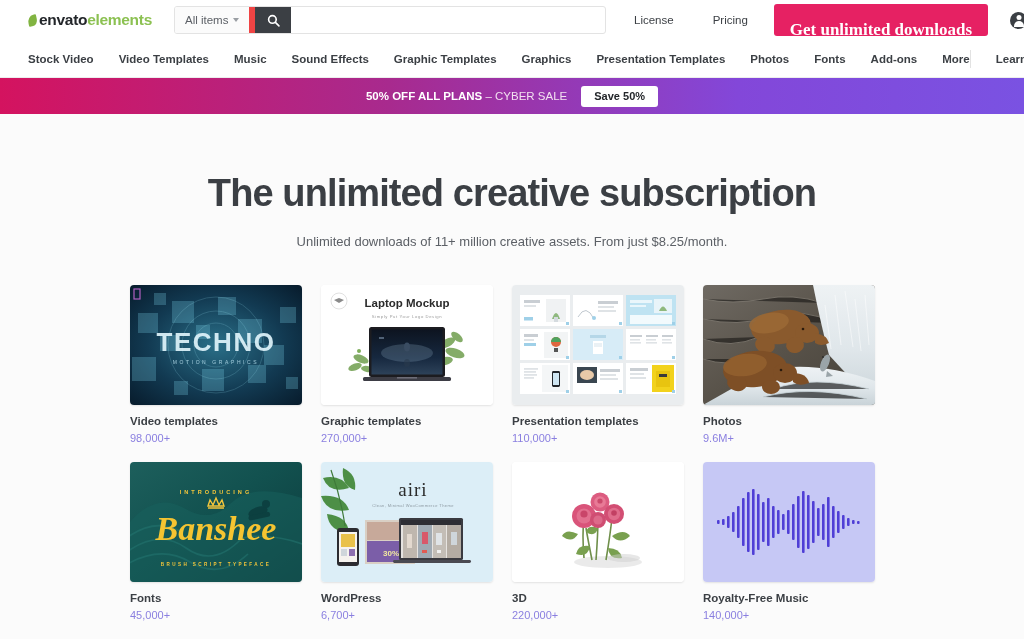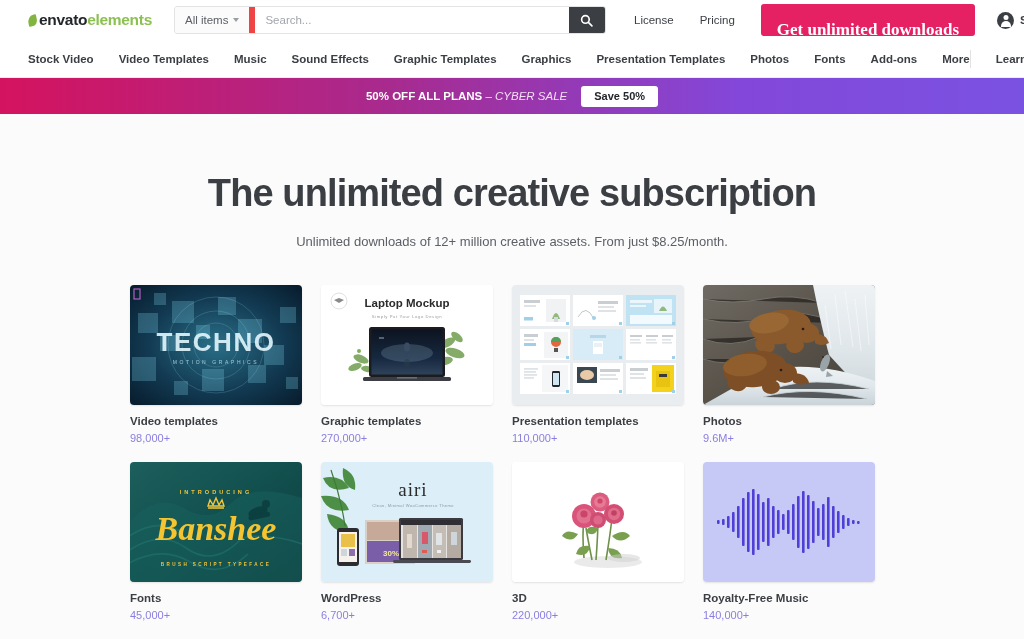--- a/index.html
+++ b/index.html
@@ -76,21 +76,21 @@
   .search-btn {
     width: 36px;
     background: #3b3f44;
     border: none;
     display: flex; align-items: center; justify-content: center;
     cursor: pointer;
   }
   .search-btn svg { width: 13px; height: 13px; }
 
   .header-links {
-    display: flex; align-items: center; gap: 26px;
+    display: flex; align-items: center; gap: 39px;
     margin-left: 28px;
     font-size: 11.5px;
     color: #3b3f44;
   }
   .header-links a { color: #3b3f44; text-decoration: none; }
   .cta-btn {
     margin-left: 26px;
     background: #e62163;
     color: #fff;
     font-size: 17px;
@@ -143,21 +143,21 @@
 
   
   .promo {
     height: 36px;
     display: flex; align-items: center; justify-content: center;
     gap: 14px;
     background: linear-gradient(90deg, #d4135f 0%, #a82a8e 38%, #8347d9 72%, #7a52e2 100%);
   }
   .promo-text { font-size: 11.5px; color: #ffffff; white-space: nowrap; }
   .promo-strong { font-weight: 700; }
-  .promo-light { color: #f2dff0; font-style: italic; }
+  .promo-light { color: #f2dff0; }
   .promo-btn {
     background: #fff; color: #23262a;
     font-size: 11px; font-weight: 700;
     border: none; border-radius: 3px;
     height: 21px; padding: 0 13px;
     cursor: pointer; font-family: inherit;
     white-space: nowrap;
   }
 
   
@@ -208,21 +208,20 @@
     <span class="logo-leaf"></span>
       <span class="logo-envato">envato</span>
       <span class="logo-elements">elements</span>
   </div>
 
   <div class="searchbar">
     <div class="search-scope">
       <span>All items</span>
       <span class="chev"></span>
     </div>
-    <input class="search-input" type="text" placeholder="Search..." style="">
     <button class="search-btn">
       <svg viewBox="0 0 24 24" fill="none" stroke="#ffffff" stroke-width="3">
         <circle cx="10" cy="10" r="7"></circle>
           <line x1="15.5" y1="15.5" x2="22" y2="22" stroke-linecap="round"></line>
       </svg>
     </button>
   </div>
 
   <div class="header-links">
     <a href="#">License</a>
@@ -261,21 +260,21 @@
   <div class="promo-text">
     <span class="promo-strong">50% OFF ALL PLANS</span>
     <span class="promo-light">– CYBER SALE</span>
   </div>
   <button class="promo-btn">Save 50%</button>
 </div>
 
 <div class="main">
   <div class="hero">
     <h1 class="hero-title">The unlimited creative subscription</h1>
-    <p class="hero-sub">Unlimited downloads of 12+ million creative assets. From just $8.25/month.</p>
+    <p class="hero-sub">Unlimited downloads of 11+ million creative assets. From just $8.25/month.</p>
   </div>
 
   <div class="grid">
 
     <div class="card">
       <div class="thumb">
         <svg viewBox="0 0 172 120" preserveAspectRatio="none">
           <defs>
             <radialGradient id="tg" cx="50%" cy="50%" r="72%">
               <stop offset="0%" stop-color="#2a6f88"></stop>

